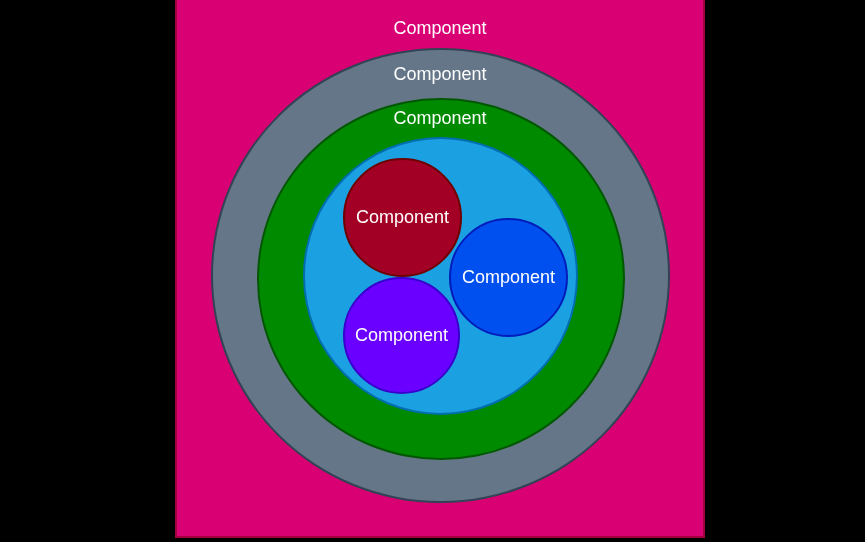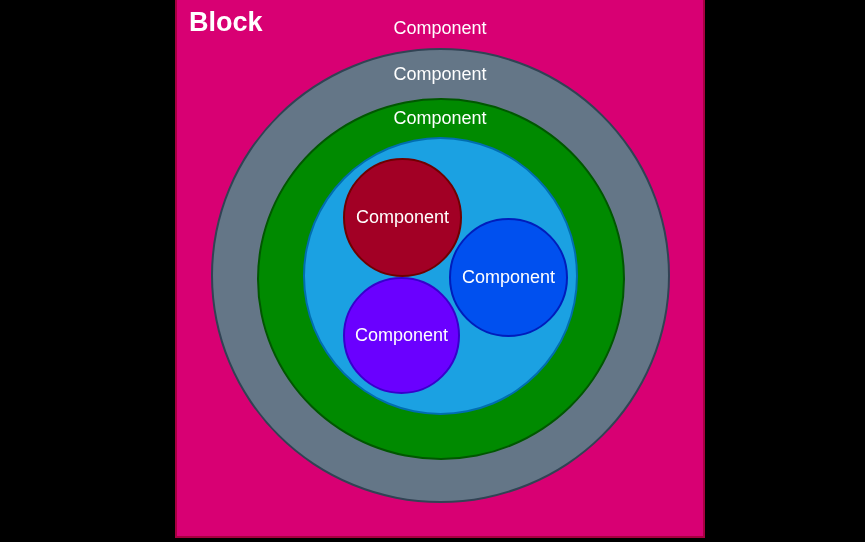--- a/index.html
+++ b/index.html
@@ -67,21 +67,20 @@
     text-align: center;
   }
 </style>
 </head>
 <body>
 
 <div id="canvas">
 
   <div id="block-rect" class="shape" style="background-color: rgb(216, 0, 115); border-color: rgb(165, 0, 64);"></div>
 
-  <div id="block-label">Block</div>
 
   <div id="ring-gray" class="shape circle" style="background-color: rgb(100, 118, 135); border-color: rgb(49, 67, 84);"></div>
 
   <div id="ring-green" class="shape circle" style="background-color: rgb(0, 138, 0); border-color: rgb(0, 87, 0);"></div>
 
   <div id="ring-blue" class="shape circle" style="background-color: rgb(27, 161, 226); border-color: rgb(0, 110, 175);"></div>
 
   <div id="ring-label-1" class="ring-label">Component</div>
 
   <div id="ring-label-2" class="ring-label">Component</div>

